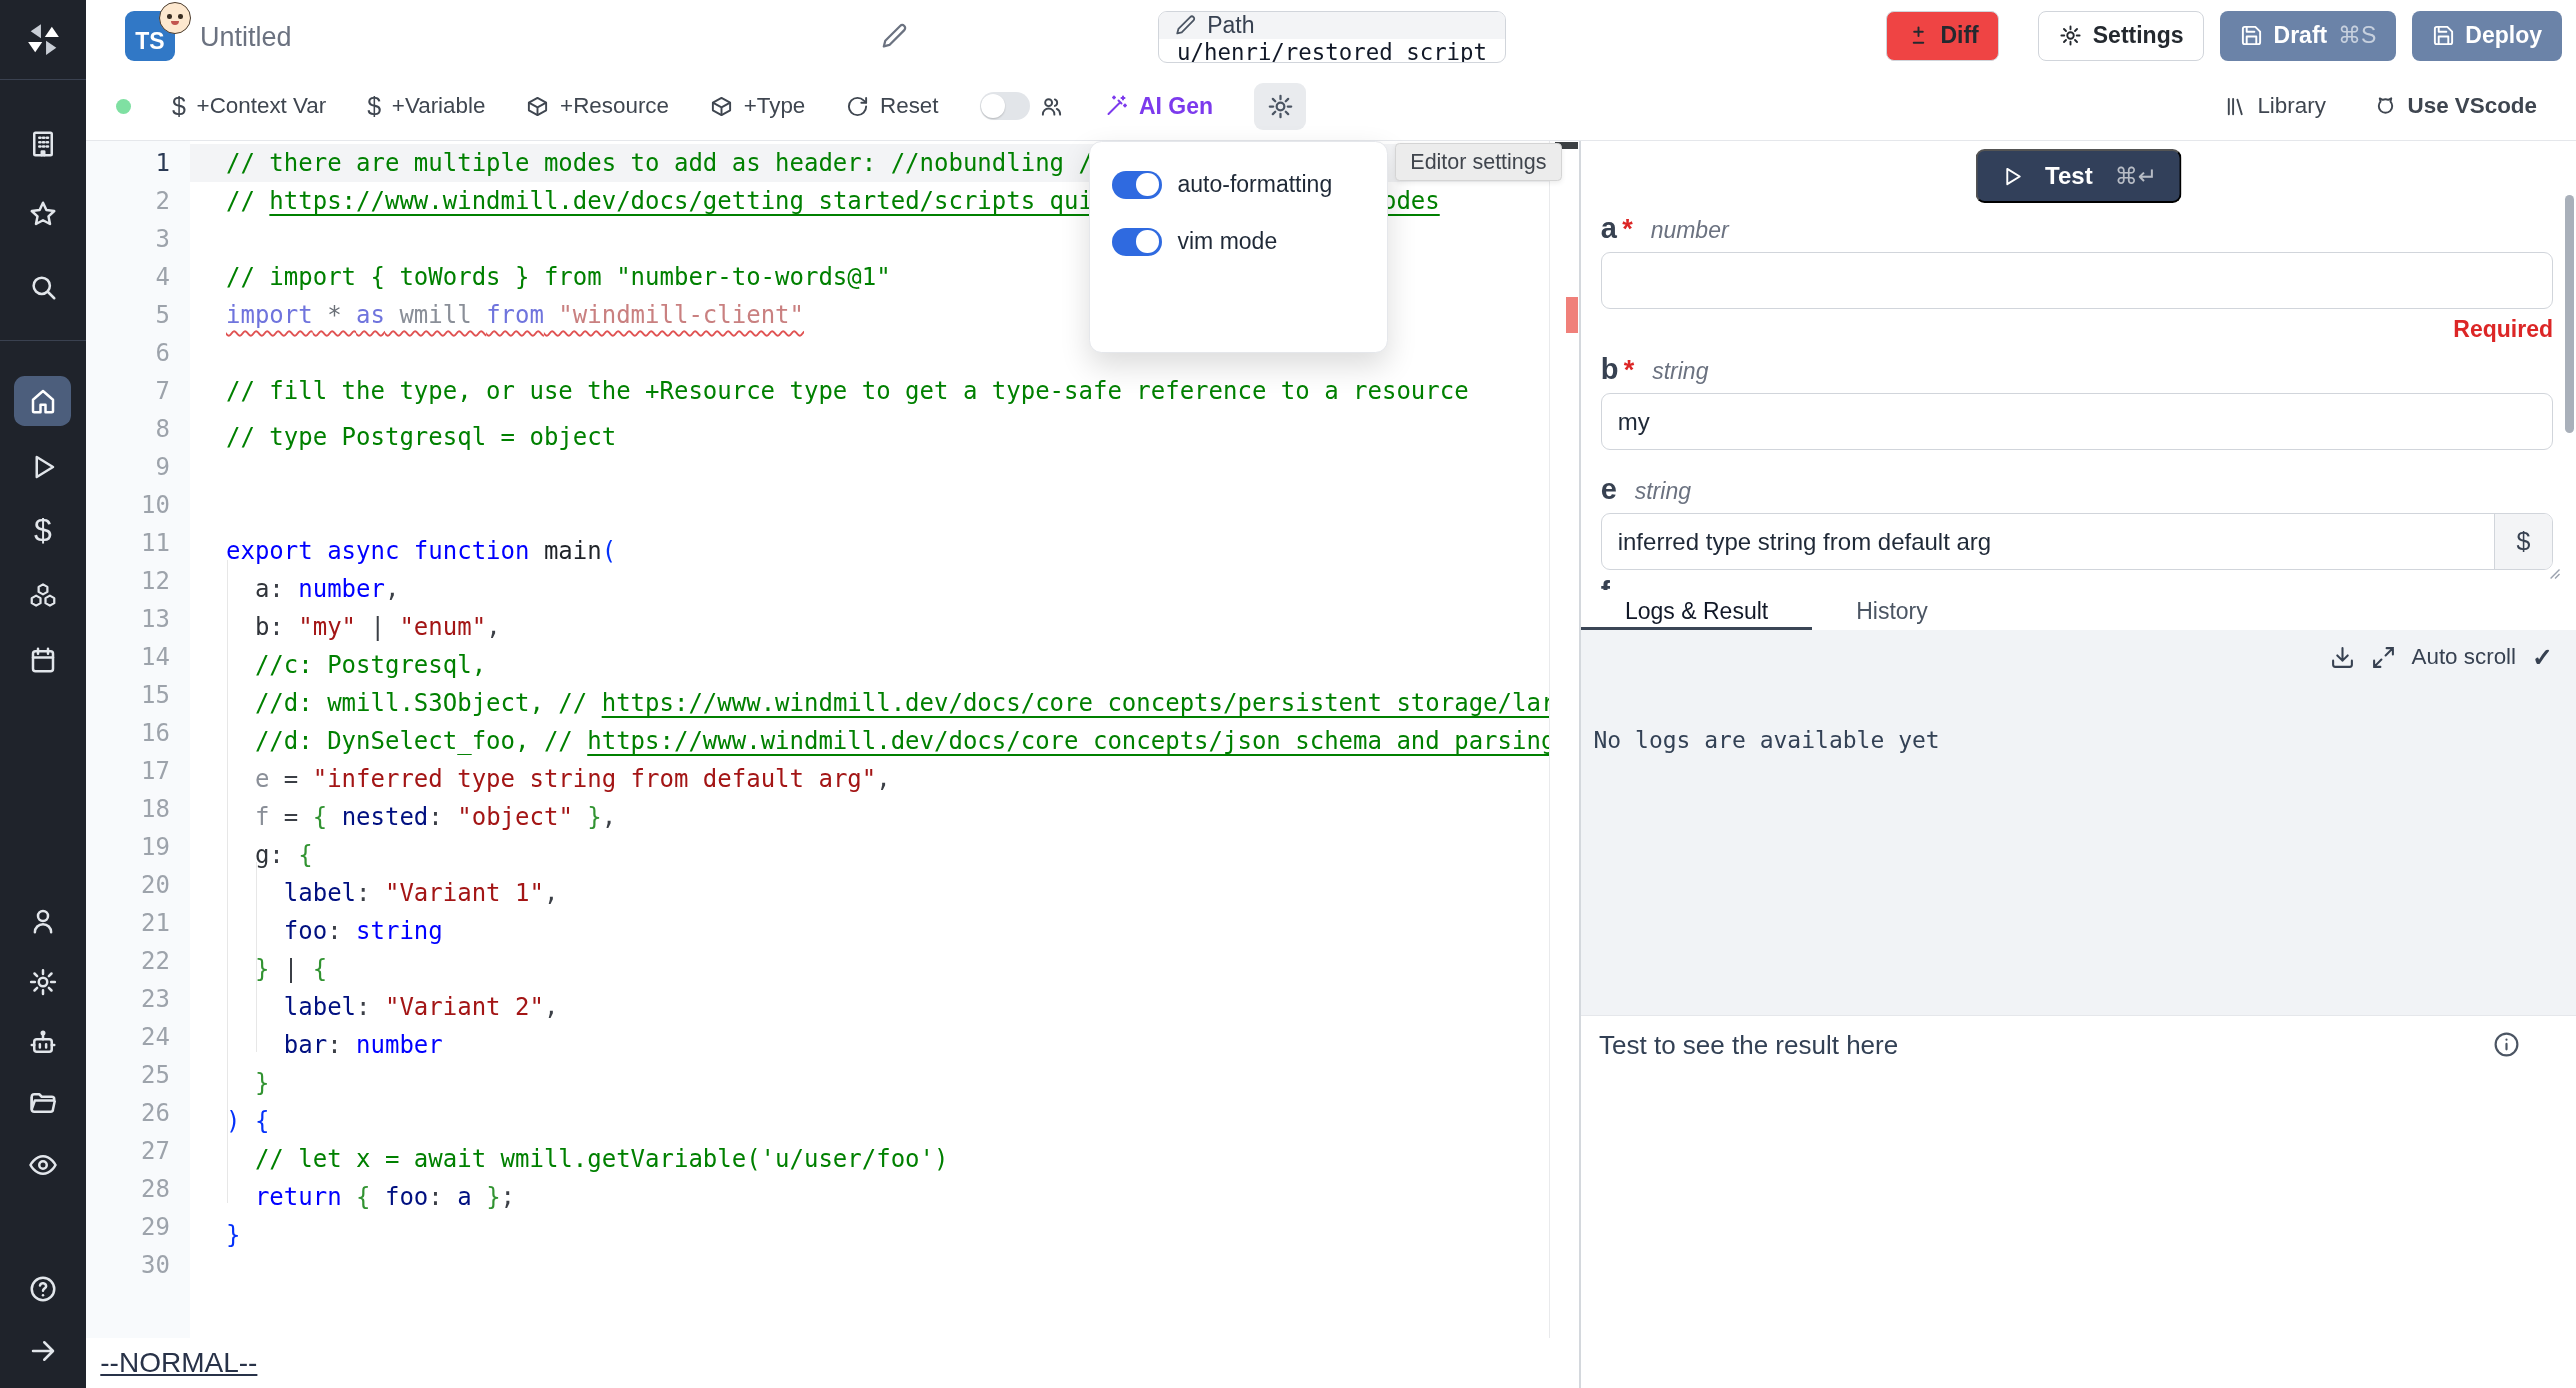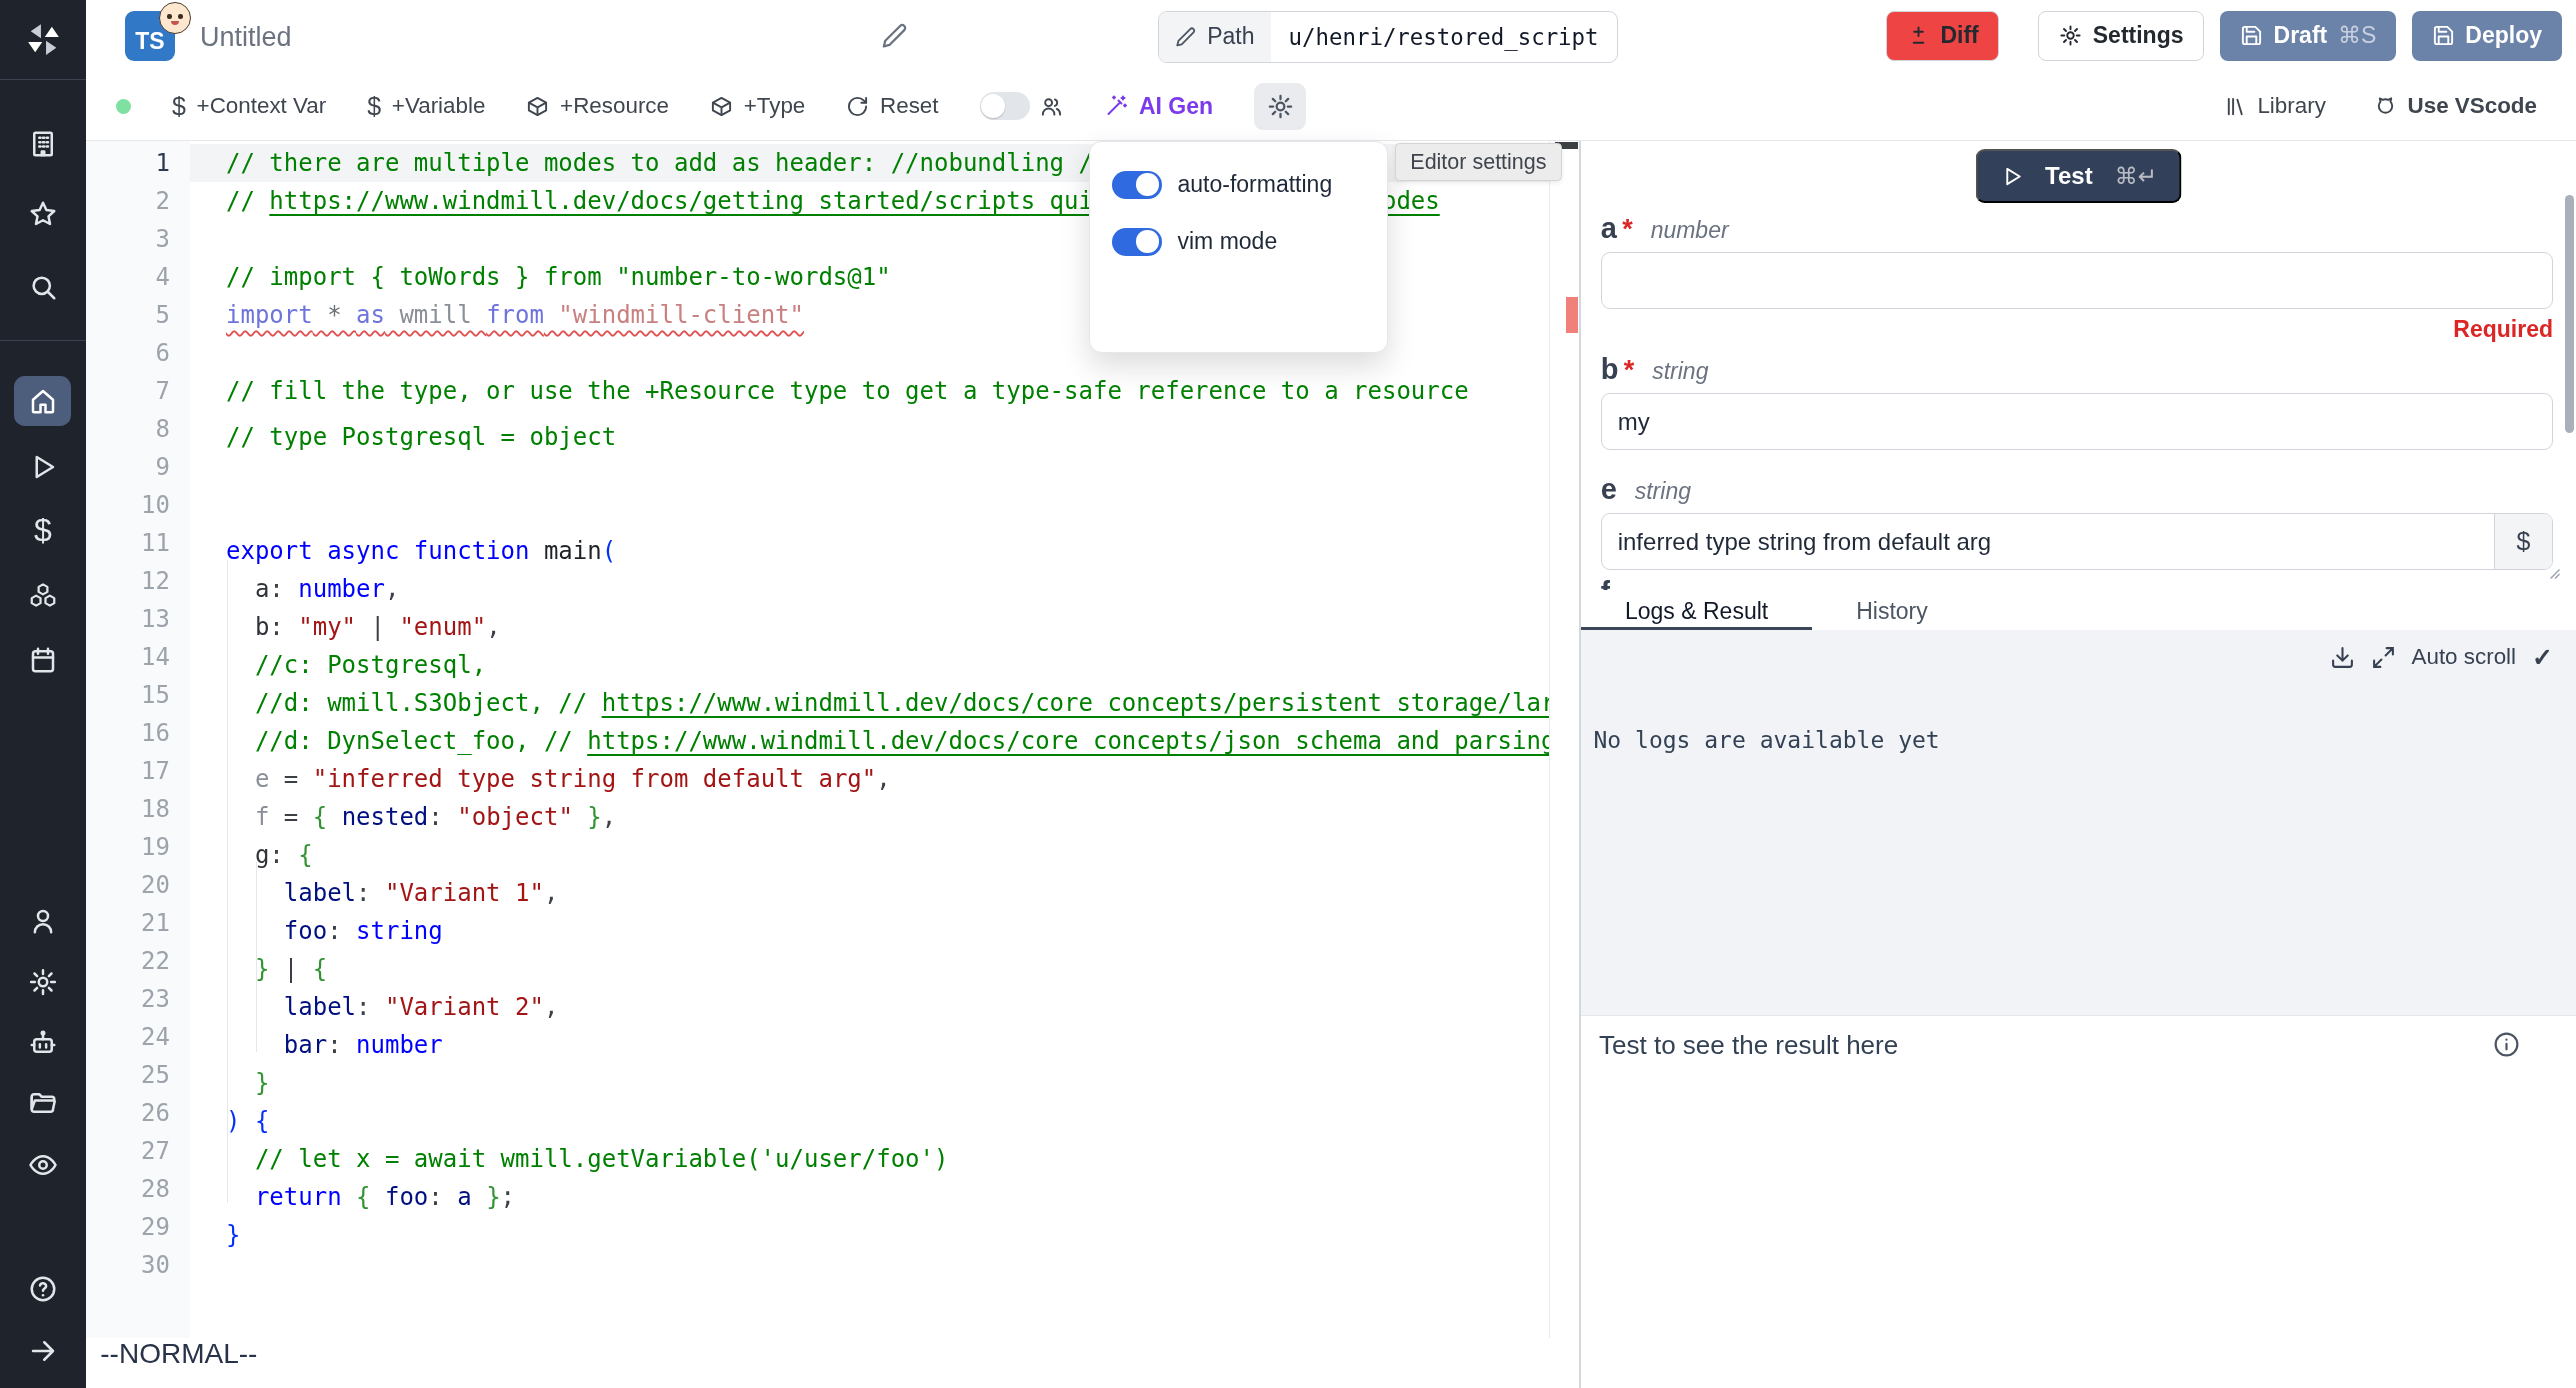--- a/index.html
+++ b/index.html
@@ -19,21 +19,21 @@
   
   .topbar{position:absolute;left:86px;top:0;right:0;height:72px;background:#fff;border-bottom:0.9px solid #edeff2;z-index:20;}
   .ts-badge{position:absolute;left:39px;top:10.7px;width:50px;height:50px;background:#3178c6;border-radius:9px;color:#fff;font-weight:bold;font-size:23px;display:flex;align-items:flex-end;justify-content:center;padding-bottom:5.4px;box-sizing:border-box;}
   .baby{position:absolute;left:73px;top:1.8px;width:32px;height:32px;background:#fde8cf;border:1.8px solid #4a3b2d;border-radius:50%;box-sizing:border-box;}
   .baby i{position:absolute;width:4.5px;height:4.5px;border-radius:50%;background:#3a2e22;top:11.6px;}
   .baby i.l{left:7.2px}.baby i.r{left:18px}
   .baby b{position:absolute;left:10.7px;top:18px;width:8px;height:4.5px;border-radius:0 0 8px 8px;background:#c2554f;}
   .title{position:absolute;left:114px;top:21.5px;font-size:27px;font-weight:500;color:#6b7280;}
   .pencil-lone{position:absolute;left:795px;top:22.4px;color:#6b7280;}
   .pencil-lone svg{width:27px;height:27px;}
-  .path-group{position:absolute;left:1072px;top:10.7px;height:50px;border:0.9px solid #d1d5db;border-radius:9px;display:flex;align-items:stretch;overflow:hidden;background:#fff;}
+  .path-group{position:absolute;left:1072px;top:10.7px;height:50px;border:0.9px solid #d1d5db;border-radius:9px;display:flex;align-items:stretch;overflow:hidden;background:#fff;flex-direction:column;}
   .path-left{display:flex;align-items:center;gap:10.7px;background:#f3f4f6;padding:0 16px;font-size:23px;font-weight:500;color:#374151;}
   .path-left svg{width:21.5px;height:21.5px;color:#4b5563;}
   .path-value{display:flex;align-items:center;padding:0 18px;font-family:"DejaVu Sans Mono",monospace;font-size:22.4px;color:#111827;}
   .tb-buttons{position:absolute;right:14.3px;top:10.7px;display:flex;gap:16px;}
   .btn{height:50px;border-radius:8px;display:flex;align-items:center;gap:10.7px;padding:0 19.7px;font-size:23px;font-weight:600;box-sizing:border-box;}
   .btn svg{width:23px;height:23px;}
   .btn.ghost{background:#fff;border:0.9px solid #d1d5db;color:#24292f;}
   .btn.ghost.diffb{background:#ef4444;margin-right:23px;margin-left:45px;}
   .btn.solid{color:#fff;border:none;}
   .btn .kbd{color:rgba(255,255,255,.62);font-weight:500;}
@@ -62,21 +62,21 @@
   .cl{height:38px;line-height:38px;font-family:"DejaVu Sans Mono",monospace;font-size:24px;white-space:pre;}
   .cl.hl{background:#f3f4f6;}
   .cmt{color:#008000}.lnk{color:#008000;text-decoration:underline;text-underline-offset:4.5px;}
   .kw{color:#0000ff}.fn{color:#1f2328}.str{color:#a31515}
   .prop{color:#001080}.id{color:#001080}
   .par{color:#30343a}.parg{color:#8a8f98}.pun{color:#3b3f46}
   .br1{color:#0431fa}.br2{color:#319331}
   .kwf{color:#6f74dd}.opf{color:#6a6f77}.idf{color:#8a8f98}.strf{color:#c98080}
   .squiggle{text-decoration-line:underline;text-decoration-style:wavy;text-decoration-color:#e05252;text-decoration-thickness:2.2px;text-underline-offset:7.2px;}
   .iguide{position:absolute;width:0;border-left:0.9px solid #e7e7e7;}
-  .vimbar{position:absolute;left:86px;top:1338px;width:1496px;height:50px;background:#fff;display:flex;padding-left:14.3px;box-sizing:border-box;font-size:28px;color:#283248;}
+  .vimbar{position:absolute;left:86px;top:1338px;width:1496px;height:50px;background:#fff;display:flex;align-items:center;padding-left:14.3px;box-sizing:border-box;font-size:28px;color:#283248;text-decoration:underline;}
 
   
   .ruler{position:absolute;left:1549px;top:140px;width:29.5px;height:1199px;background:#fff;border-left:0.9px solid #e9eaec;}
   .ruler-slider{position:absolute;left:4.5px;top:1.8px;width:23px;height:7.2px;background:#3c4043;}
   .ruler-error{position:absolute;left:16px;top:157px;width:11.6px;height:36px;}
 
   
   .rpanel{position:absolute;left:1579px;top:140px;right:0;bottom:0;background:#fff;border-left:2.7px solid #d4d8dd;box-sizing:border-box;}
   .test-btn{position:absolute;left:50%;transform:translateX(-50%);top:9px;height:54px;border-radius:9px;display:flex;align-items:center;gap:22px;padding:0 23px;color:#fff;font-size:24px;font-weight:600;}
   .test-btn svg{width:23px;height:23px;}

